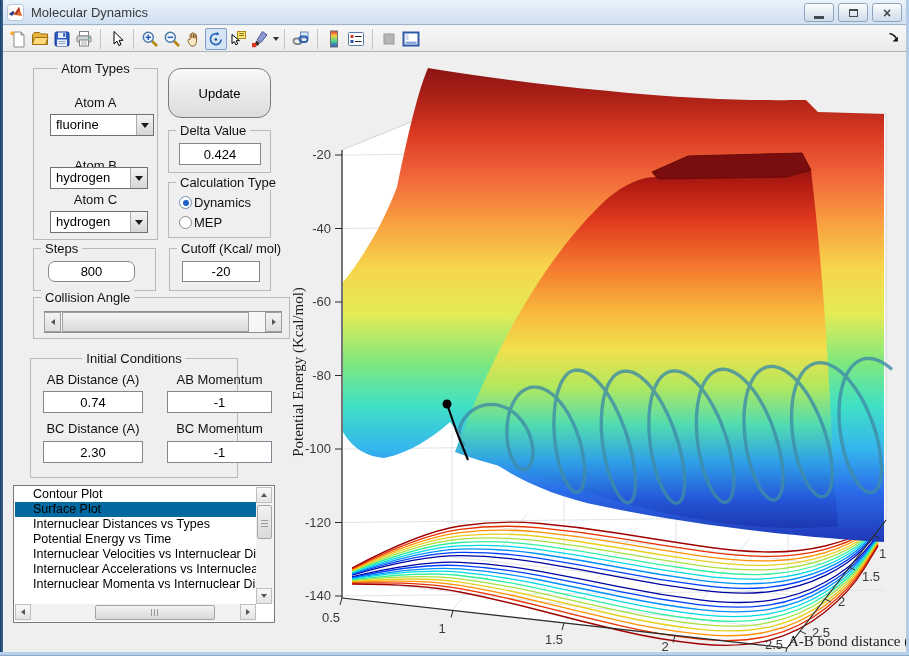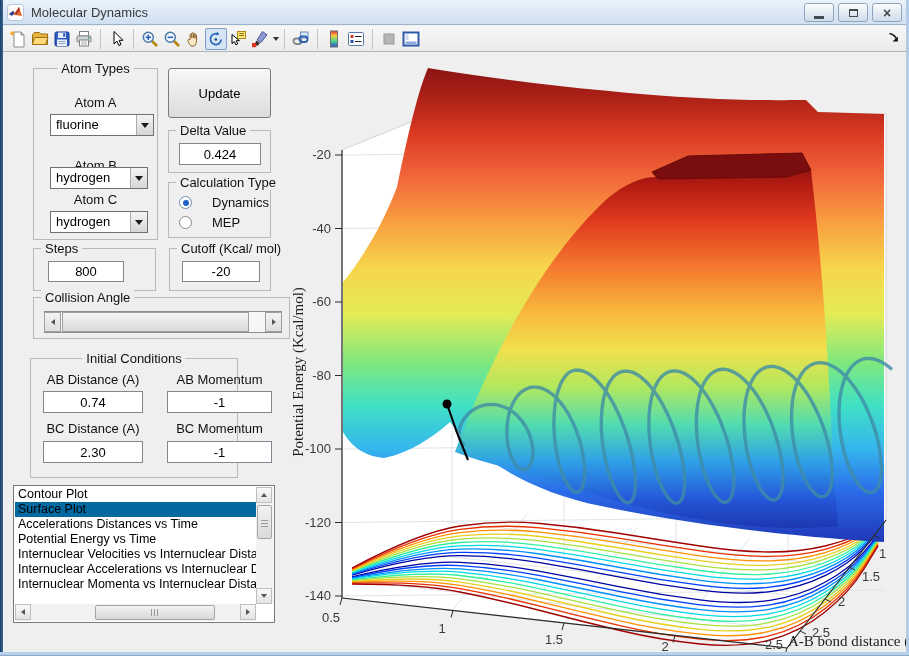--- a/index.html
+++ b/index.html
@@ -37,32 +37,32 @@
   .lab{position:absolute;font-size:13px;color:#111;text-align:center;white-space:nowrap}
   .ed{position:absolute;background:#fff;border:1px solid #828790;text-align:center;font-size:13px;color:#000;line-height:19px}
   .cb{position:absolute;height:22px;background:#fff;border:1px solid #707070;font-size:13px;color:#000}
   .cb .v{position:absolute;left:5px;top:2px}
   .cb .b{position:absolute;right:0;top:0;bottom:0;width:17px;background:linear-gradient(#f4f4f4,#d6d6d6);border-left:1px solid #a6adb5;display:flex;align-items:center;justify-content:center}
   .tri-d{width:0;height:0;border-left:4px solid transparent;border-right:4px solid transparent;border-top:5px solid #1a1a1a}
   .tri-u{width:0;height:0;border-left:3.5px solid transparent;border-right:3.5px solid transparent;border-bottom:4.5px solid #555}
   .tri-dn{width:0;height:0;border-left:3.5px solid transparent;border-right:3.5px solid transparent;border-top:4.5px solid #555}
   .tri-l{width:0;height:0;border-top:3.5px solid transparent;border-bottom:3.5px solid transparent;border-right:4.5px solid #555}
   .tri-r{width:0;height:0;border-top:3.5px solid transparent;border-bottom:3.5px solid transparent;border-left:4.5px solid #555}
-  .btn{position:absolute;border:1px solid #7b7b7b;border-radius:3px;color:#000;font-size:13px;
+  .btn{position:absolute;border:1px solid #7b7b7b;border-radius:13px;color:#000;font-size:13px;
     background:linear-gradient(#f8f8f8,#ebebeb 45%,#dcdcdc);display:flex;align-items:center;justify-content:center}
-  .rrow{position:absolute;display:flex;align-items:center;gap:20px;font-size:13px;color:#111}
+  .rrow{position:absolute;display:flex;align-items:center;gap:2px;font-size:13px;color:#111}
   .rd{width:13px;height:13px;border-radius:50%;border:1px solid #8a8a8a;background:#fff;position:relative}
   .rd.sel{border-color:#6a8cae}
   .rd.sel i{position:absolute;left:2.5px;top:2.5px;width:6px;height:6px;border-radius:50%;background:#1e62c8;display:block}
   .sl{position:absolute;border:1px solid #8e8e8e;background:#f6f6f6}
   .sl .ab{position:absolute;top:0;bottom:0;width:17px;background:linear-gradient(#f3f3f3,#dedede);border:1px solid #9f9f9f;display:flex;align-items:center;justify-content:center}
   .sl .th{position:absolute;top:0;bottom:0;background:linear-gradient(#f6f6f6,#dadada);border:1px solid #9f9f9f}
   .lb{position:absolute;background:#fff;border:1px solid #7a7a7a;font-size:12.5px;color:#000}
   .lb .items{position:absolute;left:1px;top:1px;right:18px;bottom:18px;overflow:hidden}
-  .lb-item{height:15px;line-height:15px;padding-left:3px;white-space:nowrap;overflow:hidden}
+  .lb-item{height:15px;line-height:15px;padding-left:18px;white-space:nowrap;overflow:hidden}
   .lb-item.sel{background:#0369a1}
   .sb-v{position:absolute;top:1px;right:1px;bottom:18px;width:17px;background:#f1f1f1}
   .sb-h{position:absolute;left:1px;bottom:1px;right:18px;height:17px;background:#f1f1f1}
   .sbb{position:absolute;width:16px;height:16px;background:linear-gradient(#f8f8f8,#e3e3e3);border:1px solid #bfbfbf;display:flex;align-items:center;justify-content:center}
   .sb-th{position:absolute;background:linear-gradient(#f2f2f2,#d9d9d9);border:1px solid #a5a5a5;border-radius:2px;display:flex;align-items:center;justify-content:center}
   .grip-h{width:9px;height:7px;background:repeating-linear-gradient(90deg,#9a9a9a 0 1px,transparent 1px 3px)}
   .grip-v{width:7px;height:9px;background:repeating-linear-gradient(0deg,#9a9a9a 0 1px,transparent 1px 3px)}
 
   
   #plot{position:absolute;left:290px;top:0;width:619px;height:600px}
@@ -276,21 +276,21 @@
         <span>Dynamics</span>
       </div>
       <div class="rrow" style="left:10px;top:32px">
         <span class="rd"></span>
         <span>MEP</span>
       </div>
     </div>
 
     <div class="gb" style="left:33px;top:196px;width:123px;height:43px">
       <span class="t tl">Steps</span>
-      <input class="ed" style="left: 14px; top: 12px; width: 76px; height: 21px;" value="800">
+      <input class="ed" style="left: 14px; top: 12px; width: 87px; height: 21px; border-radius: 7px;" value="800">
     </div>
 
     <div class="gb" style="left:169px;top:196px;width:102px;height:43px">
       <span class="t tl">Cutoff (Kcal/ mol)</span>
       <input class="ed" style="left: 12px; top: 12px; width: 78px; height: 21px;" value="-20">
     </div>
 
     <div class="gb" style="left:33px;top:245px;width:257px;height:42px">
       <span class="t tl">Collision Angle</span>
       <div class="sl" style="left:10px;top:13px;width:238px;height:22px">
@@ -313,21 +313,21 @@
       <span class="lab" style="left:12px;width:100px;top:62px">BC Distance (A)</span>
       <span class="lab" style="left:136px;width:105px;top:62px">BC Momentum</span>
       <input class="ed" style="left: 12px; top: 82px; width: 100px; height: 22px;" value="2.30">
       <input class="ed" style="left: 136px; top: 82px; width: 105px; height: 22px;" value="-1">
     </div>
 
     <div class="lb" style="left:13px;top:433px;width:262px;height:138px">
       <div class="items">
           <div class="lb-item">Contour Plot</div>
           <div class="lb-item sel">Surface Plot</div>
-          <div class="lb-item">Accelerations Distances vs Time</div>
+          <div class="lb-item">Internuclear Distances vs Types</div>
           <div class="lb-item">Potential Energy vs Time</div>
           <div class="lb-item">Internuclear Velocities vs Internuclear Distance</div>
           <div class="lb-item">Internuclear Accelerations vs Internuclear Dista</div>
           <div class="lb-item">Internuclear Momenta vs Internuclear Distance</div>
         </div>
       <div class="sb-v">
         <span class="sbb" style="left:0;top:0">
             <span class="tri-u"></span>
           </span>
         <span class="sb-th" style="left:1px;top:18px;width:15px;height:34px">

